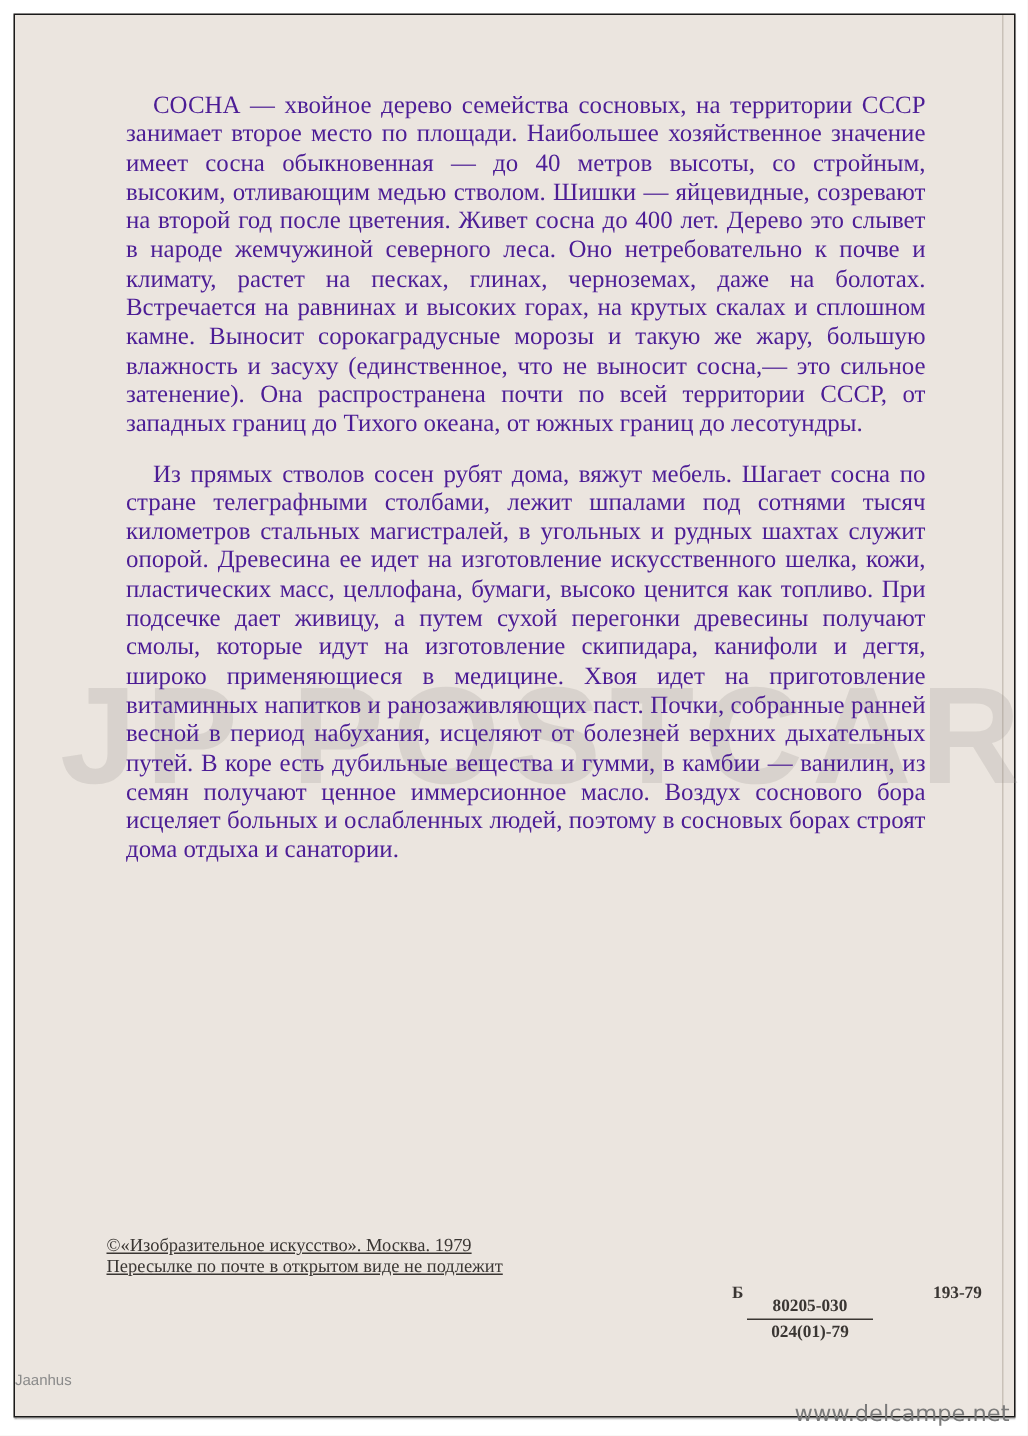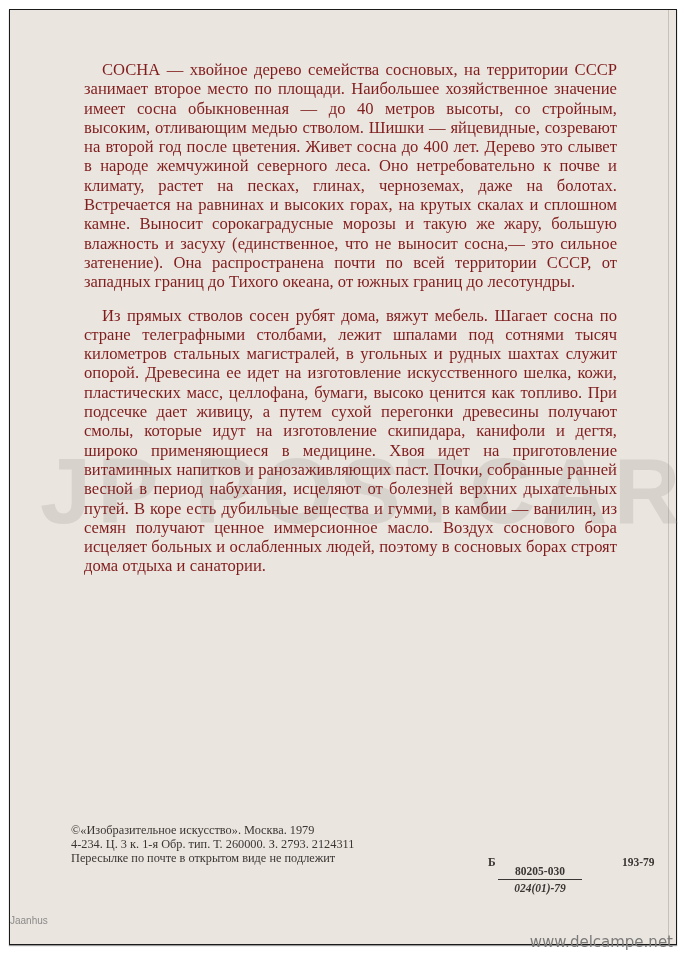--- a/index.html
+++ b/index.html
@@ -46,21 +46,21 @@
       pointer-events: none;
       line-height: 1;
     }
     .body-text {
       position: absolute;
       left: 74px;
       top: 50px;
       width: 533px;
       font-size: 16.6px;
       line-height: 19.3px;
-      color: #7f1d1d;
+      color: #4c1d95;
       text-align: justify;
       hyphens: manual;
     }
     .body-text p {
       margin: 0;
       text-indent: 18px;
     }
     .body-text p + p {
       margin-top: 14px;
     }
@@ -73,20 +73,21 @@
       font-size: 12.3px;
       line-height: 14.2px;
     }
     .colophon .artist {
       font-style: italic;
       margin-bottom: 5px;
       font-size: 12.3px;
     }
     .colophon .line {
       white-space: nowrap;
+      text-decoration: underline;
     }
     .price-code {
       position: absolute;
       left: 488px;
       top: 848px;
       color: #3a3633;
       font-size: 11.5px;
       font-weight: bold;
       font-family: "Liberation Serif", "DejaVu Serif", serif;
     }
@@ -108,21 +109,20 @@
     }
     .price-code .bar {
       display: block;
       height: 1px;
       background: #3a3633;
       margin: 1px 0 2px 0;
     }
     .price-code .den {
       display: block;
       line-height: 13px;
-      font-style: italic;
     }
     .price-code .suffix {
       position: absolute;
       left: 98px;
       top: 8px;
       white-space: nowrap;
       margin-left: 36px;
     }
     .footer-left {
       position: absolute;
@@ -150,21 +150,20 @@
   <div class="watermark">JP POSTCARDS</div>
 
   <div class="body-text">
     <p>СОСНА — хвойное дерево семейства сосновых, на террито­рии СССР занимает второе место по площади. Наибольшее хозяйственное значение имеет сосна обыкновенная — до 40 метров высоты, со стройным, высоким, отливающим медью стволом. Шишки — яйцевидные, созревают на второй год после цветения. Живет сосна до 400 лет. Дерево это слывет в народе жемчужиной северного леса. Оно нетребовательно к почве и климату, растет на песках, глинах, черноземах, даже на болотах. Встречается на равнинах и высоких горах, на крутых скалах и сплошном камне. Выносит сорокаградусные морозы и такую же жару, большую влажность и засуху (единственное, что не выносит сосна,— это сильное затенение). Она распро­странена почти по всей территории СССР, от западных границ до Тихого океана, от южных границ до лесотундры.</p>
     <p>Из прямых стволов сосен рубят дома, вяжут мебель. Шагает сосна по стране телеграфными столбами, лежит шпалами под сотнями тысяч километров стальных магистралей, в угольных и рудных шахтах служит опорой. Древесина ее идет на изготовление искусственного шелка, кожи, пластических масс, целлофана, бумаги, высоко ценится как топливо. При подсеч­ке дает живицу, а путем сухой перегонки древесины получают смолы, которые идут на изготовление скипидара, канифоли и дегтя, широко применяющиеся в медицине. Хвоя идет на приготовление витаминных напитков и ранозаживляющих паст. Почки, собранные ранней весной в период набухания, исцеляют от болезней верхних дыхательных путей. В коре есть дубильные вещества и гумми, в камбии — ванилин, из семян получают ценное иммерсионное масло. Воздух соснового бора исцеляет больных и ослабленных людей, поэтому в сосновых борах строят дома отдыха и санатории.</p>
   </div>
 </div>
 
 <div class="colophon">
   <div class="line">©«Изобразительное искусство». Москва. 1979</div>
-  <div class="line">4-234. Ц. 3 к. 1-я Обр. тип. Т. 260000. З. 2793. 2124311</div>
   <div class="line">Пересылке по почте в открытом виде не подлежит</div>
 </div>
 
 <div class="price-code">
   <span class="letter">Б</span>
   <span class="fraction">
     <span class="num">80205-030</span>
     <span class="bar"></span>
     <span class="den">024(01)-79</span>
   </span>

